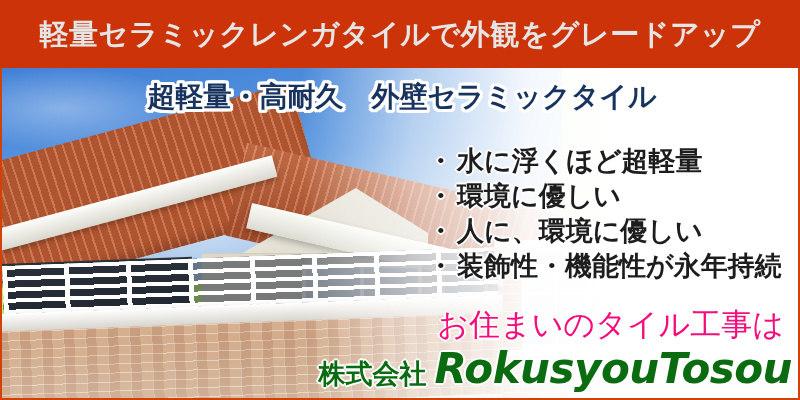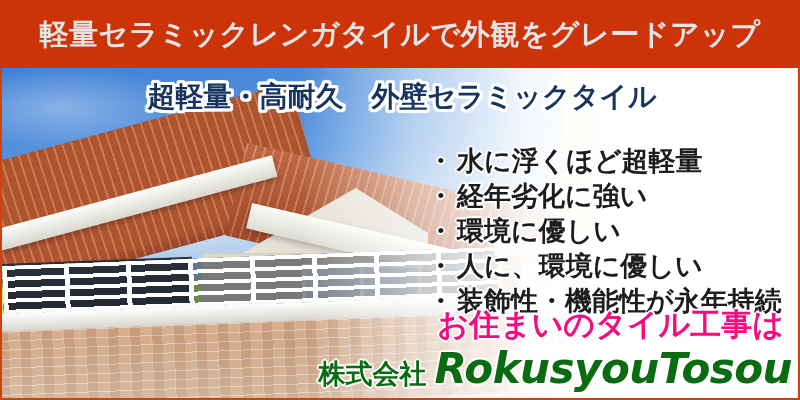--- a/index.html
+++ b/index.html
@@ -241,21 +241,21 @@
     white-space:nowrap;
     text-shadow:
       2px 0 0 #fff,-2px 0 0 #fff,0 2px 0 #fff,0 -2px 0 #fff,
       1px 1px 0 #fff,-1px 1px 0 #fff,1px -1px 0 #fff,-1px -1px 0 #fff;
   }
   #bullet-list li .bullet-dot{margin-right:3px;}
 
   #tagline{
     position:absolute;left:0;right:14px;top:236px;
     text-align:right;
-    font-size:31px;font-weight:bold;
+    font-size:31px;font-weight:normal;
     color:#f50d7e;
     white-space:nowrap;
     text-shadow:
       2px 0 0 #fff,-2px 0 0 #fff,0 2px 0 #fff,0 -2px 0 #fff,
       1px 1px 0 #fff,-1px 1px 0 #fff,1px -1px 0 #fff,-1px -1px 0 #fff;
   }
 
   #company-line{
     position:absolute;left:0;right:6px;top:276px;
     text-align:right;
@@ -329,23 +329,20 @@
     <div class="ph" id="bay-sill"></div>
 
     <div class="ph" id="fade-right"></div>
     <div class="ph" id="fade-bottom"></div>
 
     <div id="subtitle">超軽量・高耐久　外壁セラミックタイル</div>
 
     <ul id="bullet-list">
       <li>
         <span class="bullet-dot">・</span><span>水に浮くほど超軽量</span>
-      </li>
-      <li>
-        <span class="bullet-dot">・</span><span>経年劣化に強い</span>
       </li>
       <li>
         <span class="bullet-dot">・</span><span>環境に優しい</span>
       </li>
       <li>
         <span class="bullet-dot">・</span><span>人に、環境に優しい</span>
       </li>
       <li>
         <span class="bullet-dot">・</span><span>装飾性・機能性が永年持続</span>
       </li>

